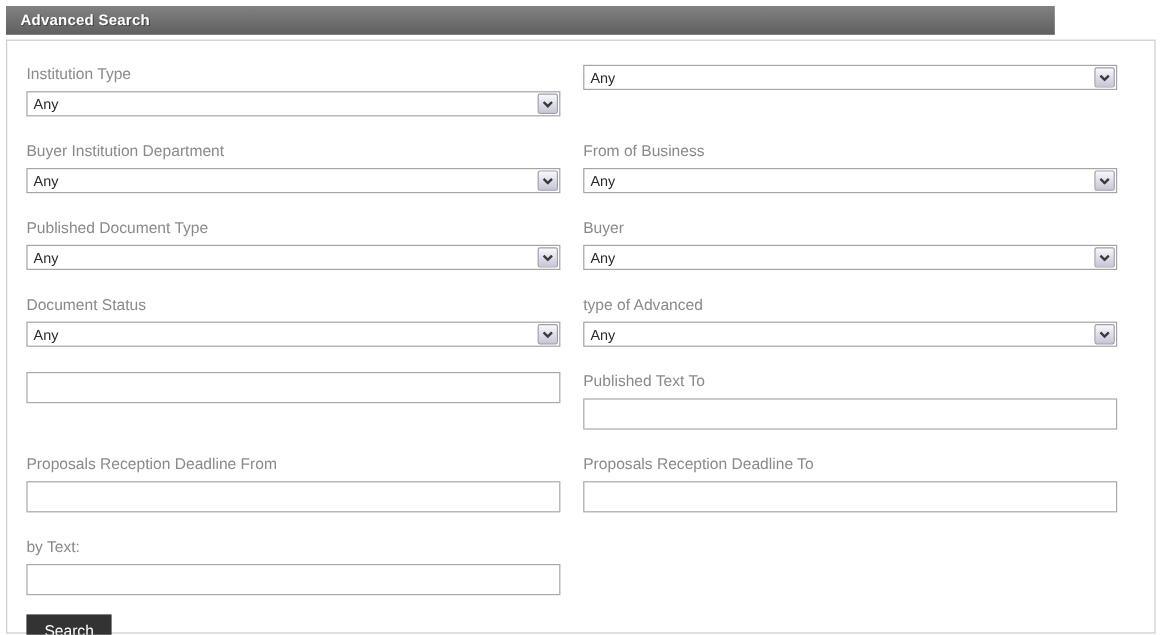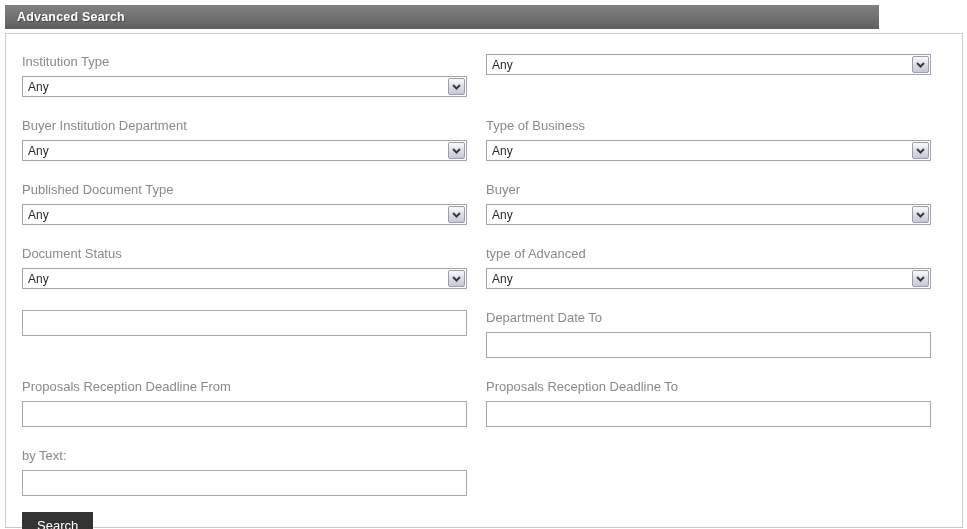--- a/index.html
+++ b/index.html
@@ -102,21 +102,21 @@
       <div class="combo">
         <span class="combo-value">Any</span>
         <span class="combo-btn">
           <svg width="9" height="6" viewBox="0 0 9 6">
               <path d="M1 1 L4.5 4.5 L8 1" fill="none" stroke="#3a3a3a" stroke-width="2"></path>
             </svg>
         </span>
       </div>
     </div>
     <div class="field">
-      <span class="label">Type of Business</span>
+      <span class="label">From of Business</span>
       <div class="combo">
         <span class="combo-value">Any</span>
         <span class="combo-btn">
           <svg width="9" height="6" viewBox="0 0 9 6">
               <path d="M1 1 L4.5 4.5 L8 1" fill="none" stroke="#3a3a3a" stroke-width="2"></path>
             </svg>
         </span>
       </div>
     </div>
 
@@ -163,21 +163,21 @@
               <path d="M1 1 L4.5 4.5 L8 1" fill="none" stroke="#3a3a3a" stroke-width="2"></path>
             </svg>
         </span>
       </div>
     </div>
 
     <div class="field">
       <input type="text" class="textbox" value="" style="">
     </div>
     <div class="field">
-      <span class="label">Department Date To</span>
+      <span class="label">Published Text To</span>
       <input type="text" class="textbox" value="" style="">
     </div>
 
     <div class="field">
       <span class="label">Proposals Reception Deadline From</span>
       <input type="text" class="textbox" value="" style="">
     </div>
     <div class="field">
       <span class="label">Proposals Reception Deadline To</span>
       <input type="text" class="textbox" value="" style="">

